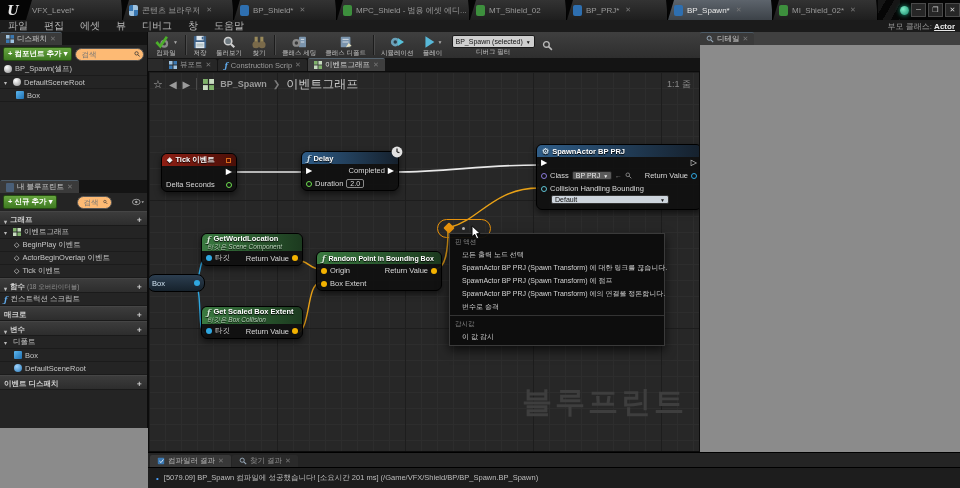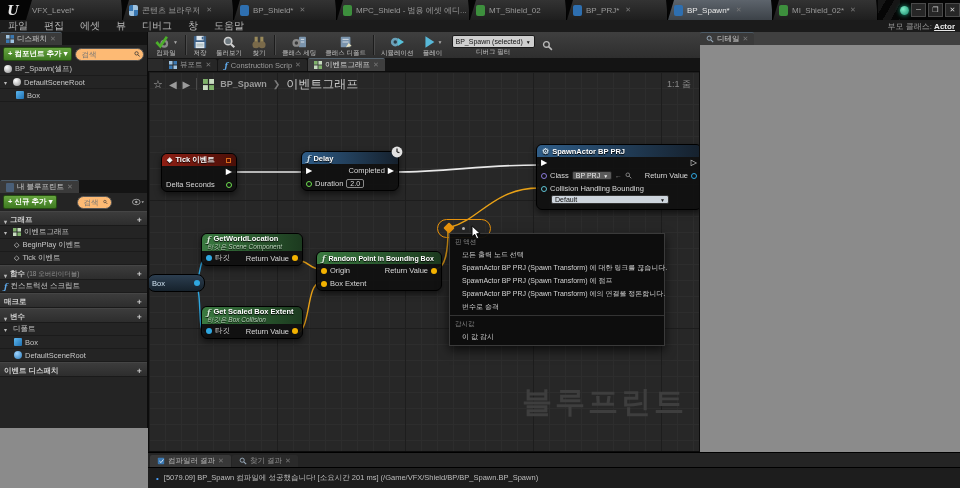--- a/index.html
+++ b/index.html
@@ -277,20 +277,24 @@
           <rect x="5" y="5" width="4" height="4" fill="#7fb26a"></rect>
         </svg>
       <span>이벤트그래프</span>
     </div>
     <div class="treerow" style="padding-left:14px">
       <span class="diam">◇</span>
       <span>BeginPlay 이벤트</span>
     </div>
     <div class="treerow" style="padding-left:14px">
       <span class="diam">◇</span>
+      <span>ActorBeginOverlap 이벤트</span>
+    </div>
+    <div class="treerow" style="padding-left:14px">
+      <span class="diam">◇</span>
       <span>Tick 이벤트</span>
     </div>
     <div class="sect">
       <span class="caret">▾</span>
       <span>함수</span>&nbsp;
       <span style="font-weight:normal;color:#8f8f8f;font-size:6.5px">(18 오버라이더블)</span>
       <span class="plus">＋</span>
     </div>
     <div class="treerow">
       <span class="fico">ƒ</span>

